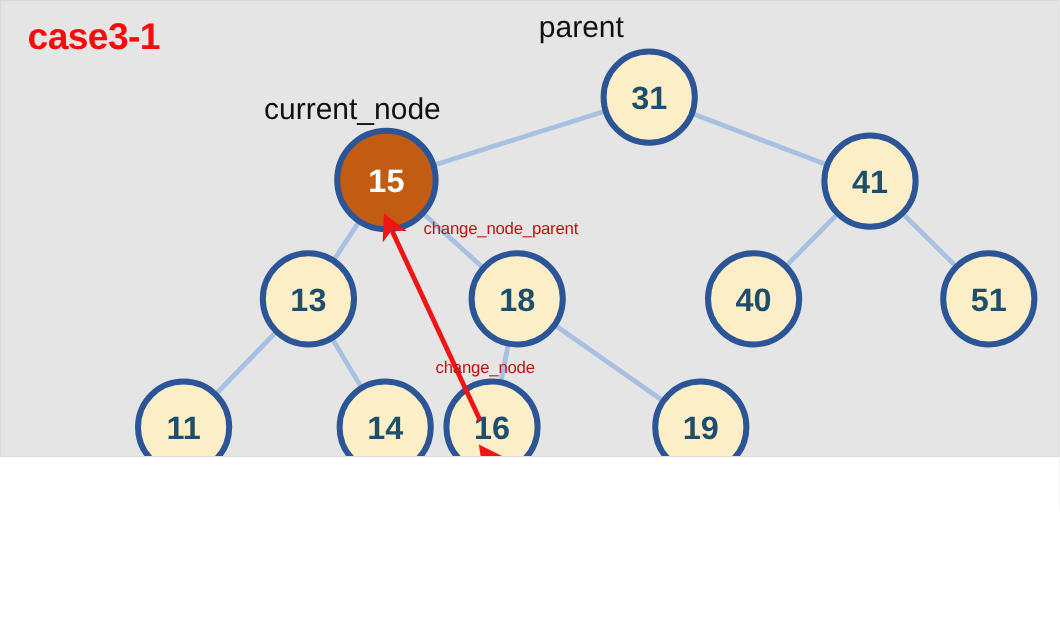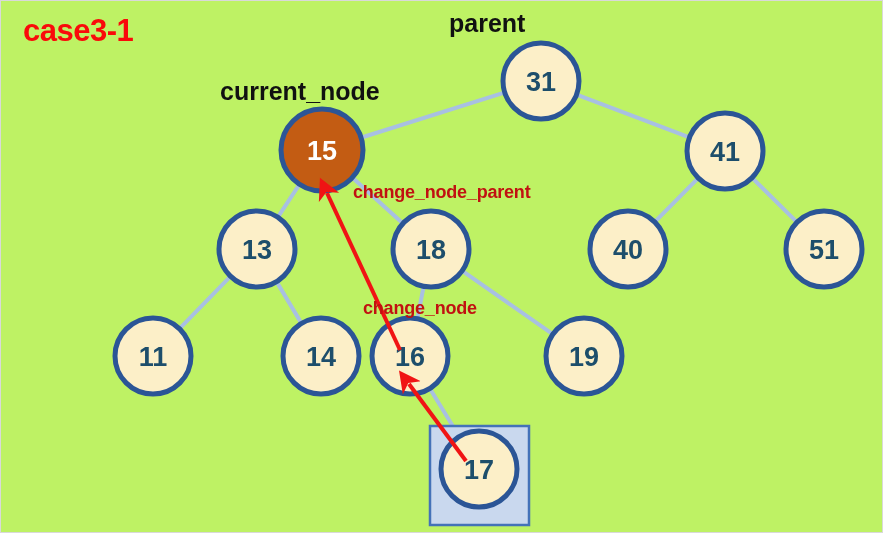--- a/index.html
+++ b/index.html
@@ -6,22 +6,22 @@
     margin: 0;
     padding: 0;
     background: #ffffff;
   }
   body {
     font-family: "Liberation Sans", sans-serif;
   }
   #canvas {
     position: relative;
     width: 883px;
-    height: 533px;
-    background: #bef264;
+    height: 381px;
+    background: #e5e5e5;
     border: 1px solid #d9d9d9;
     box-sizing: border-box;
     overflow: hidden;
   }
   #tree-svg {
     position: absolute;
     left: 0;
     top: 0;
     width: 883px;
     height: 533px;
@@ -63,30 +63,30 @@
     font-family: "Liberation Sans", sans-serif;
     font-weight: bold;
     font-size: 31px;
     color: #FA0A0A;
     letter-spacing: -0.5px;
     white-space: nowrap;
   }
   .plain-label {
     position: absolute;
     font-family: "Liberation Sans", sans-serif;
-    font-weight: bold;
+    font-weight: normal;
     font-size: 25px;
     color: #111111;
     white-space: nowrap;
   }
   .ann-label {
     position: absolute;
     font-family: "Liberation Sans", sans-serif;
-    font-weight: bold;
-    font-size: 18px;
+    font-weight: normal;
+    font-size: 14px;
     color: #C11111;
     white-space: nowrap;
     letter-spacing: -0.2px;
   }
 </style>
 </head>
 <body>
 
 <div id="canvas">
 

